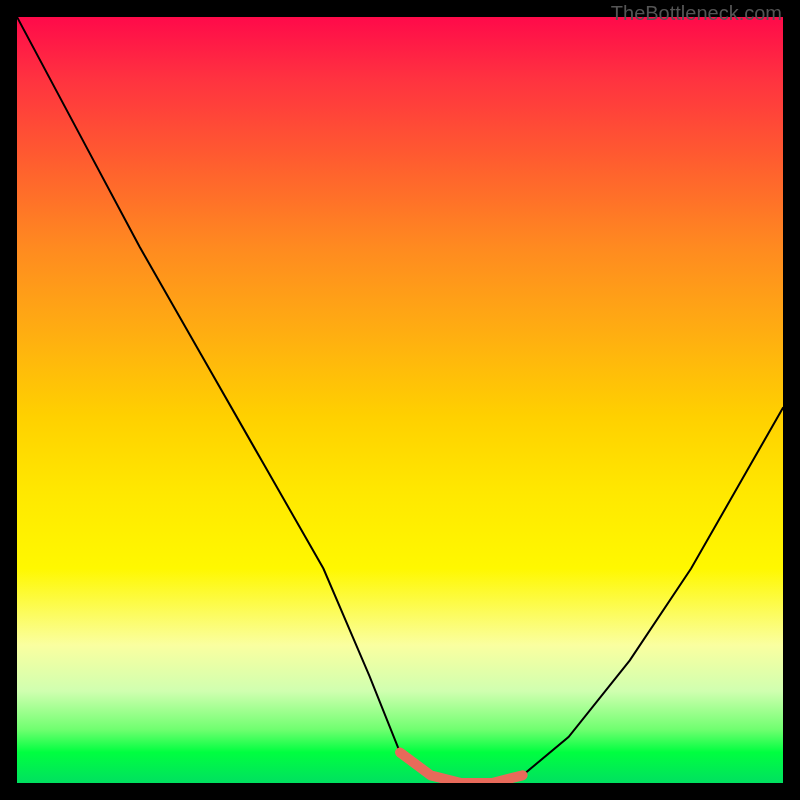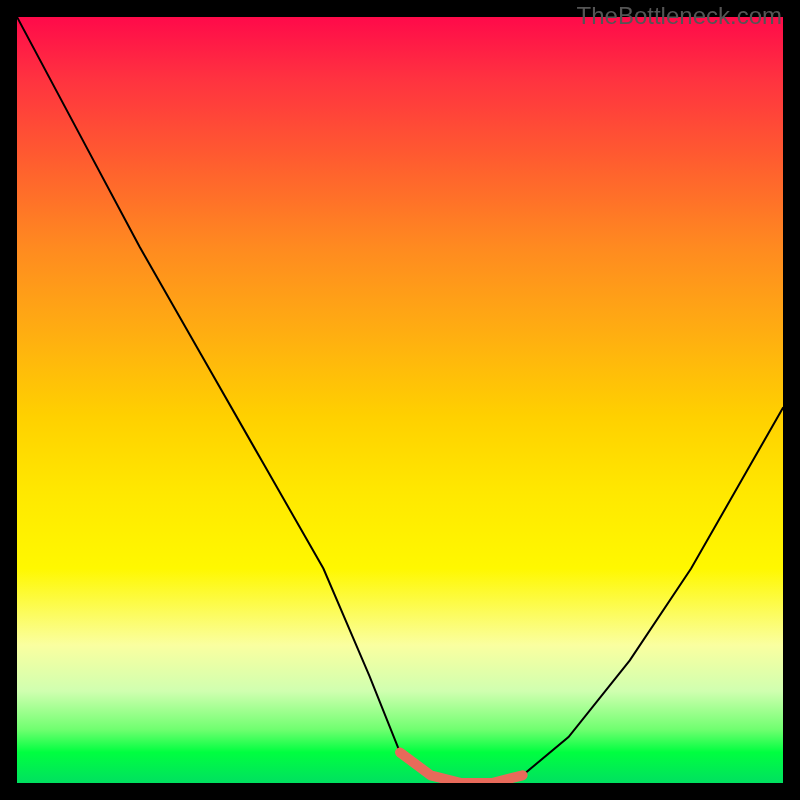--- a/index.html
+++ b/index.html
@@ -31,21 +31,21 @@
       #70ff70 93%,
       #00ff40 96%,
       #00e060 100%
     );
   }
   .watermark {
     position: absolute;
     top: 2px;
     right: 18px;
     color: #555;
-    font-size: 24px;
+    font-size: 20px;
     font-weight: 500;
     z-index: 5;
   }
   svg.curve {
     position: absolute;
     left: 17px;
     top: 17px;
     width: 766px;
     height: 766px;
     z-index: 3;

